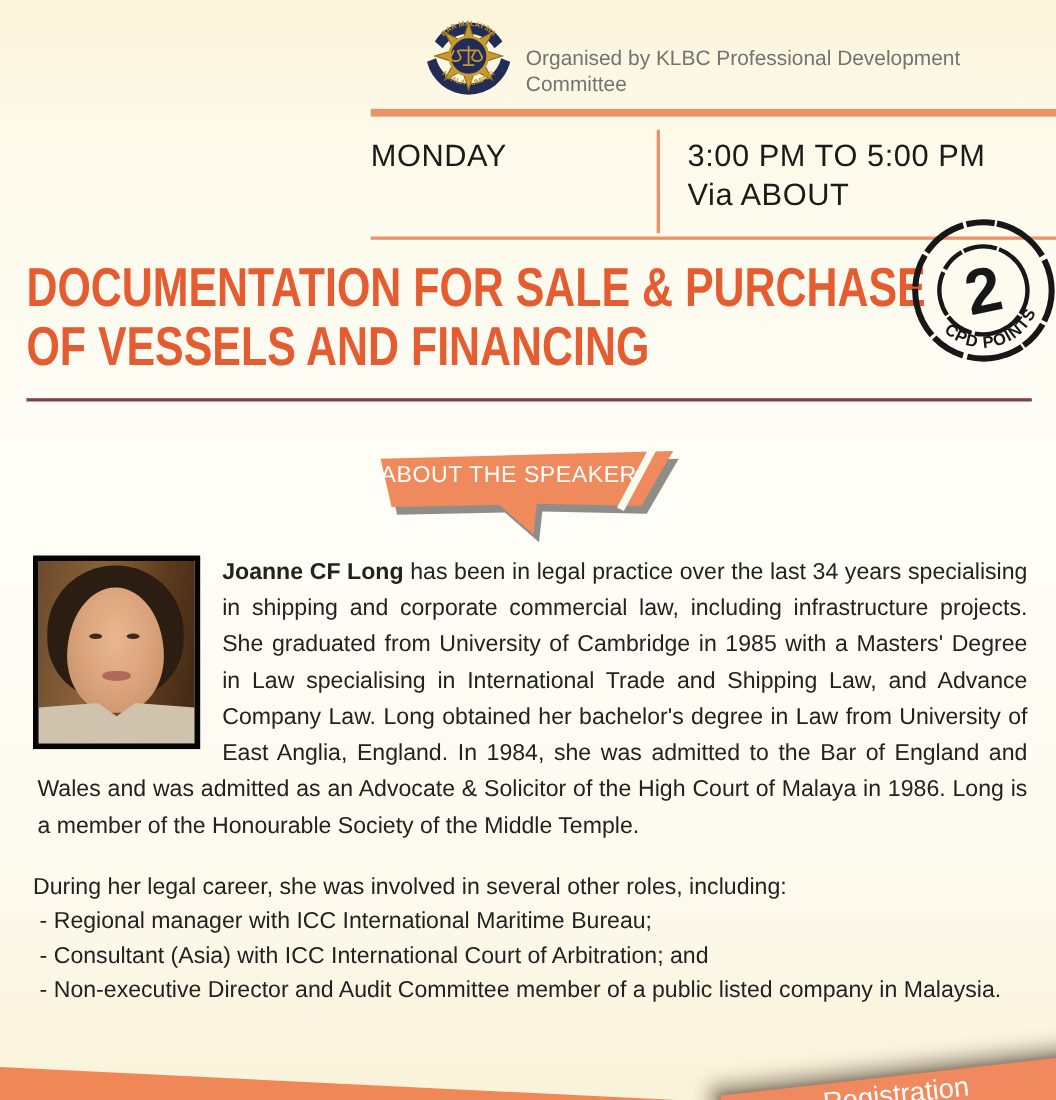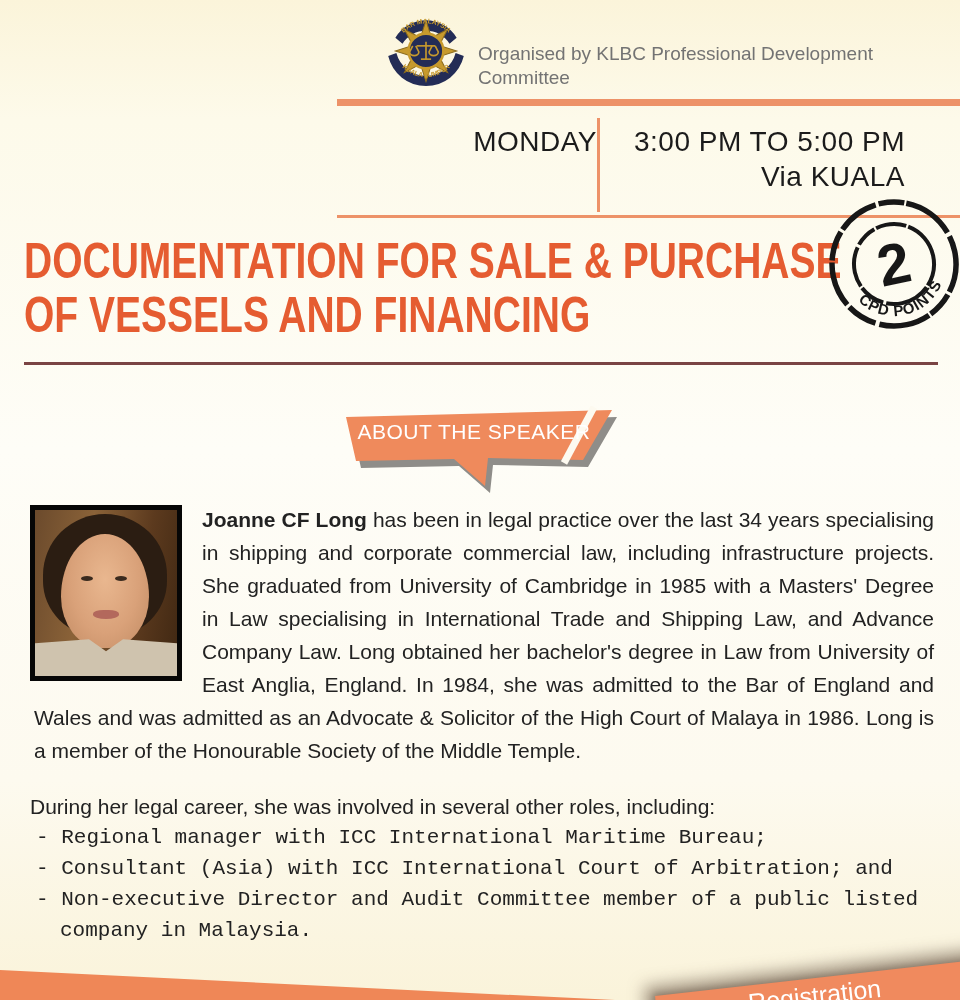--- a/index.html
+++ b/index.html
@@ -11,39 +11,39 @@
   .abs{position:absolute;}
 
   
   .crest{left:384px;top:5px;width:84px;height:94px;}
   .organiser{left:478px;top:42px;width:440px;font-size:19px;line-height:24px;color:#737373;}
 
   .line-top{left:337px;top:99px;width:623px;height:7px;background:#ED9268;}
   .line-under-date{left:337px;top:215px;width:623px;height:3px;background:#ED9268;}
   .v-divider{left:597px;top:118px;width:3px;height:94px;background:#ED9268;}
 
-  .sched{top:124px;font-size:28px;line-height:35px;text-align:right;color:#1b1b1b;letter-spacing:.5px;}
+  .sched{top:124px;font-size:28px;line-height:35px;text-align:left;color:#1b1b1b;letter-spacing:.5px;}
   .sched-left{left:337px;width:260px;}
   .sched-right{left:600px;width:280px;padding-left:25px;}
 
   
   .event-title{
     left:24px;top:234px;width:1100px;
     font-weight:700;font-size:50px;line-height:54px;color:#E55C31;
     transform:scaleX(0.78);transform-origin:0 0;letter-spacing:0;
   }
   .line-maroon{left:24px;top:362px;width:914px;height:3px;background:#7A4444;}
 
   
   .stamp{left:824px;top:194px;width:140px;height:140px;transform:rotate(-12deg);}
 
   
   .banner-svg{left:336px;top:406px;width:310px;height:92px;}
   .banner-text{
-    left:346px;top:420px;width:256px;text-align:center;
+    left:346px;top:420px;width:256px;
     color:#fff;font-size:21px;letter-spacing:.5px;
   }
 
   
   .bio-wrap{left:30px;top:499px;width:908px;font-size:21px;line-height:33px;color:#222;}
   .bio-p{text-align:justify;margin:4px;}
   .bio-name{font-weight:700;}
   .photo-float{
     float:left;width:152px;height:176px;margin:6px 20px 8px 0;
     border:5px solid #060606;box-sizing:border-box;position:relative;overflow:hidden;
@@ -52,21 +52,21 @@
   .hair{position:absolute;left:8px;top:4px;width:124px;height:122px;border-radius:50% 50% 45% 45%;background:#2b1d12;}
   .face{position:absolute;left:26px;top:24px;width:88px;height:114px;
     border-radius:50% 50% 46% 46% / 55% 55% 45% 45%;
     background:radial-gradient(ellipse at 50% 40%,#e9b78f 0%,#d9a179 55%,#c08a62 100%);}
   .eye{position:absolute;top:66px;width:12px;height:5px;border-radius:50%;background:#3a2a1e;}
   .eye.l{left:46px;} .eye.r{left:80px;}
   .mouth{position:absolute;left:58px;top:100px;width:26px;height:9px;border-radius:40% 40% 50% 50%;background:#b3685c;}
   .shirt{position:absolute;left:0;bottom:0;width:100%;height:40px;background:#cfc3ae;
     clip-path:polygon(0 18%,38% 8%,50% 38%,62% 8%,100% 18%,100% 100%,0 100%);}
   .roles{margin-top:24px;font-size:21px;line-height:31px;}
-  .role-item{padding-left:30px;text-indent:-24px;font-family:Liberation Mono, monospace;}
+  .role-item{padding-left:30px;text-indent:-24px;}
 
   
   .wedge-left{left:0;top:970px;width:615px;height:30px;background:#EF8757;
     clip-path:polygon(0 0,100% 100%,0 100%);}
   .reg-banner{
     left:655px;top:996px;width:340px;height:70px;background:#F08A5E;
     transform:rotate(-6.4deg);transform-origin:left top;
     box-shadow:-10px -10px 16px rgba(90,70,55,.55),-2px -2px 6px rgba(90,70,55,.35);
     color:#fff;font-size:25px;padding:3px 0 0 92px;box-sizing:border-box;
   }
@@ -105,21 +105,21 @@
 <div class="abs organiser">Organised by KLBC Professional Development Committee</div>
 
 <div class="abs line-top"></div>
 
 <div class="abs sched sched-left">
   <div>MONDAY</div>
 </div>
 <div class="abs v-divider"></div>
 <div class="abs sched sched-right">
   <div>3:00 PM TO 5:00 PM</div>
-  <div>Via KUALA</div>
+  <div>Via ABOUT</div>
 </div>
 <div class="abs line-under-date"></div>
 
 <div class="abs event-title">
   <div>DOCUMENTATION FOR SALE &amp; PURCHASE</div>
   <div>OF VESSELS AND FINANCING</div>
 </div>
 <div class="abs line-maroon"></div>
 
 <svg class="abs stamp" viewBox="0 0 140 140">

